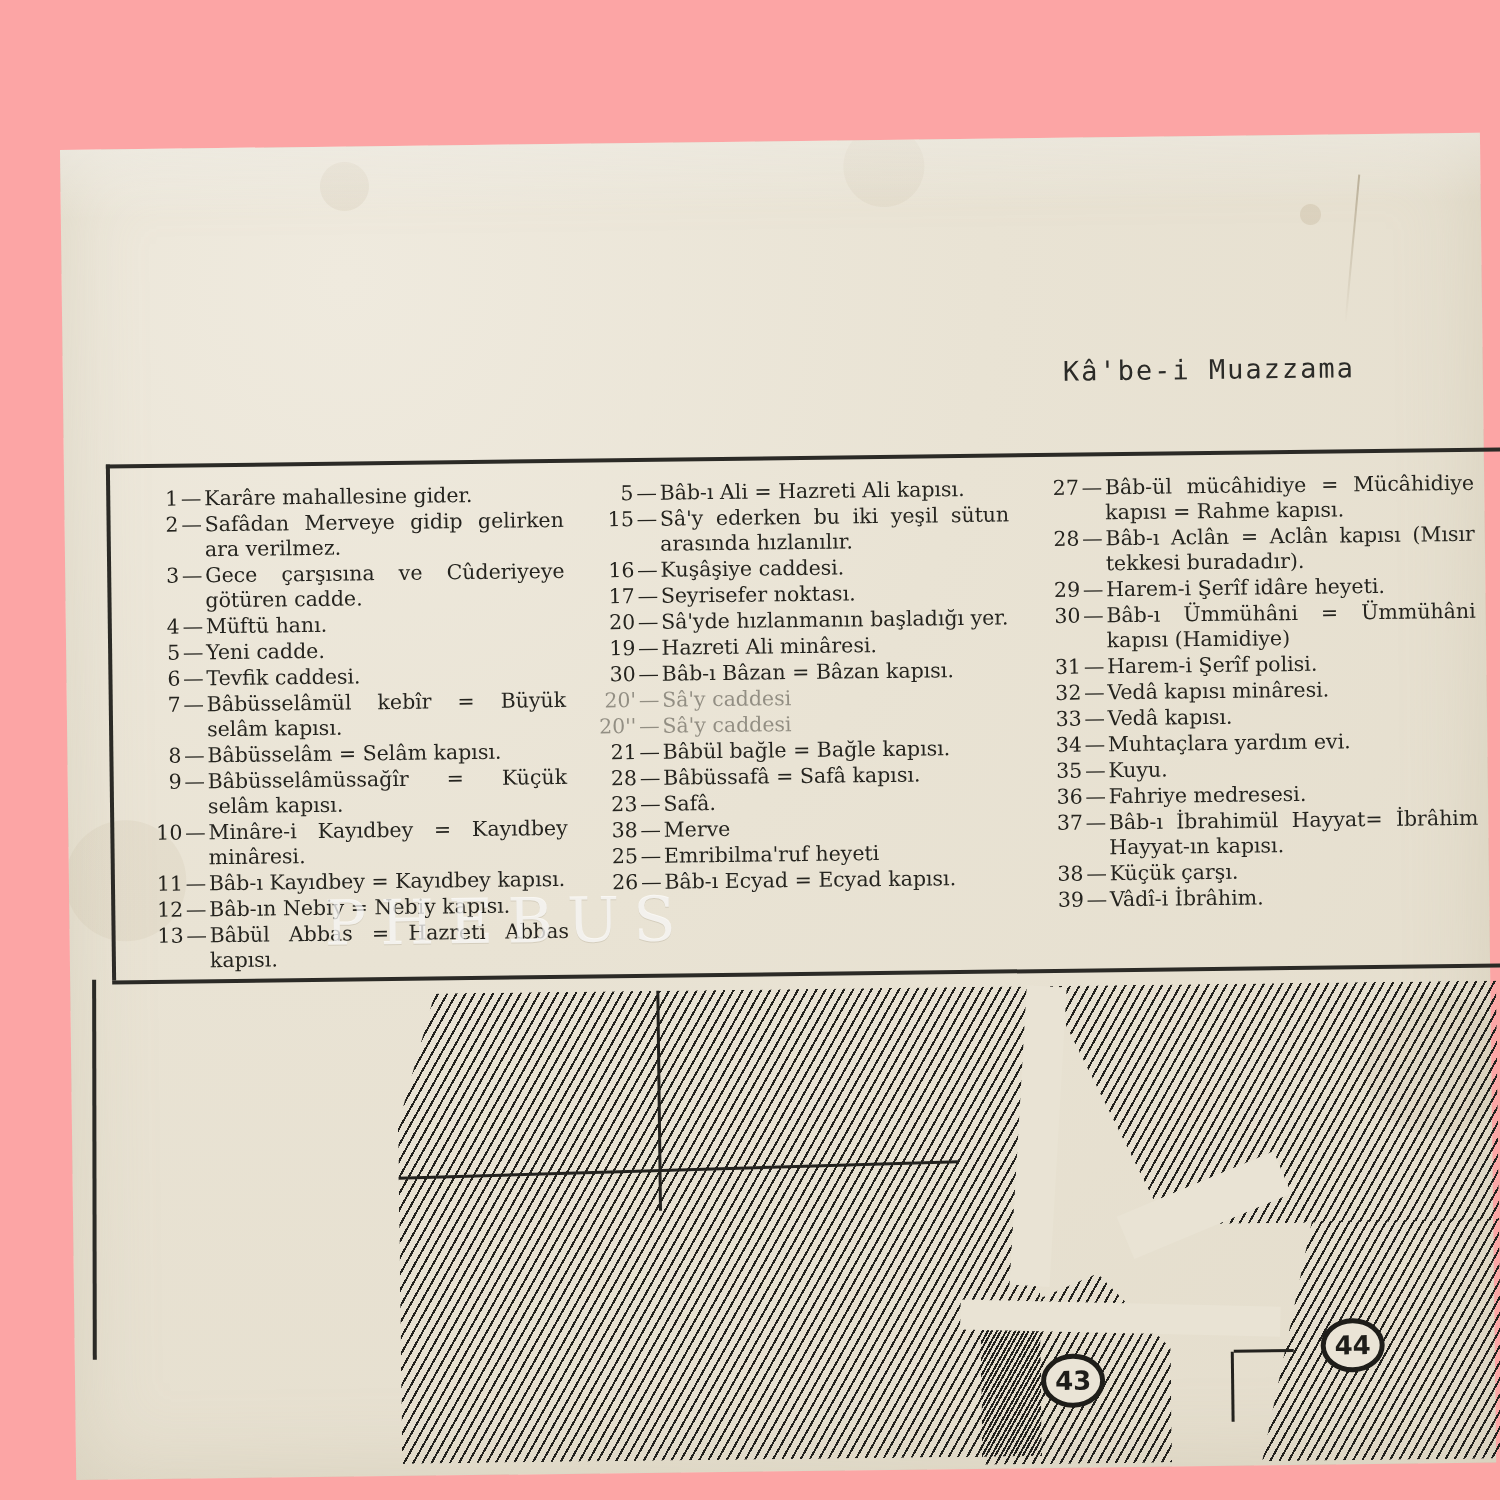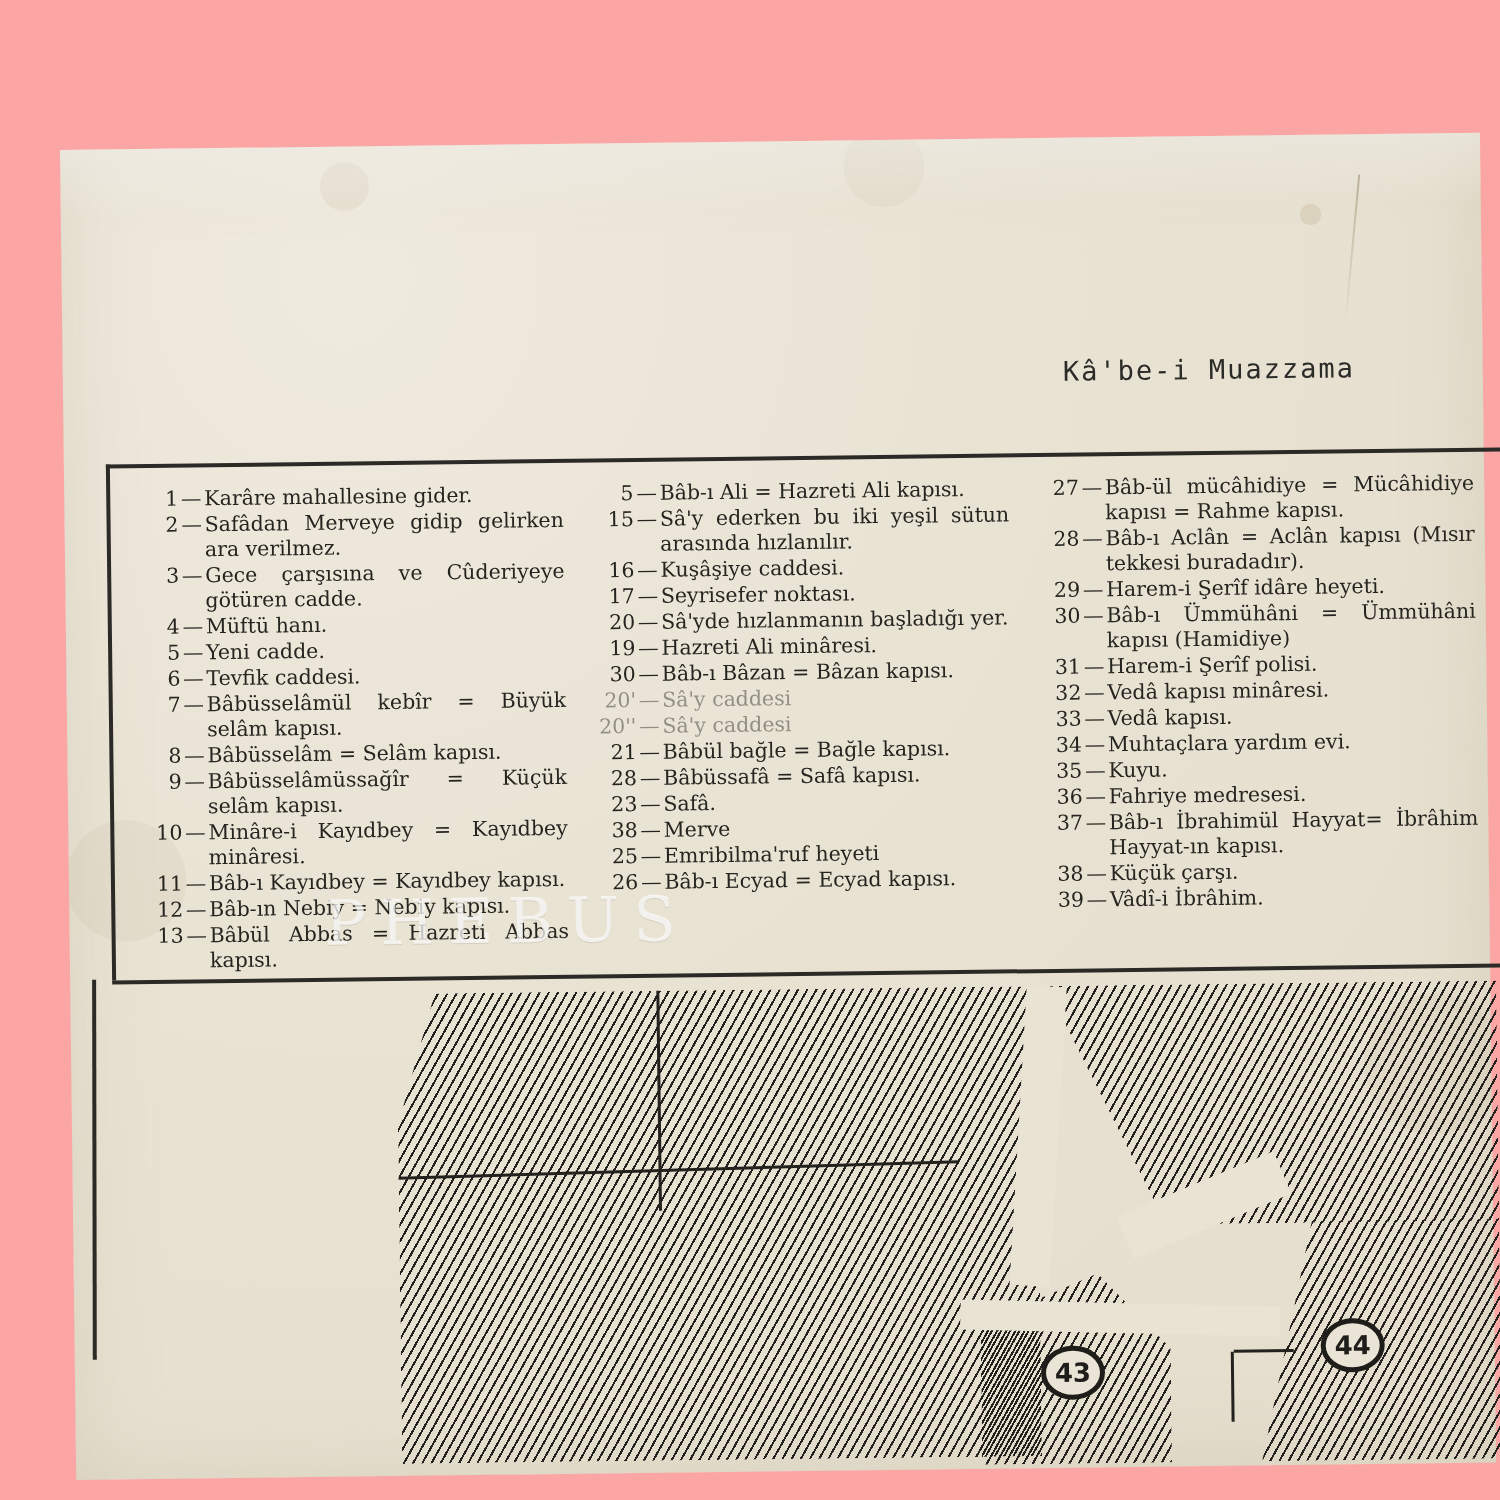--- a/index.html
+++ b/index.html
@@ -455,18 +455,18 @@
       <div class="hatch blockD"></div>
 
       <div class="whiteroad" style="left:920px; top:12px; width:40px; height:300px; transform:rotate(4deg);"></div>
       <div class="whiteroad" style="left:1020px; top:210px; width:170px; height:46px; transform:rotate(-22deg);"></div>
       <div class="whiteroad" style="left:860px; top:330px; width:320px; height:30px; transform:rotate(2deg);"></div>
       <div class="thinline" style="left:560px; top:12px; width:3px; height:220px;"></div>
       <div class="thinline" style="left:300px; top:190px; width:560px; height:3px; transform:rotate(-1deg);"></div>
       <div class="thinline" style="left:1130px; top:380px; width:3px; height:70px;"></div>
       <div class="thinline" style="left:1133px; top:378px; width:60px; height:3px;"></div>
 
-      <div id="marker-43" class="marker" style="left:940px; top:372px;">43</div>
+      <div id="marker-43" class="marker" style="left:940px; top:380px;">43</div>
       <div id="marker-44" class="marker" style="left:1220px; top:348px;">44</div>
     </div>
   </div>
 
 </div>
 
 </body></html>

